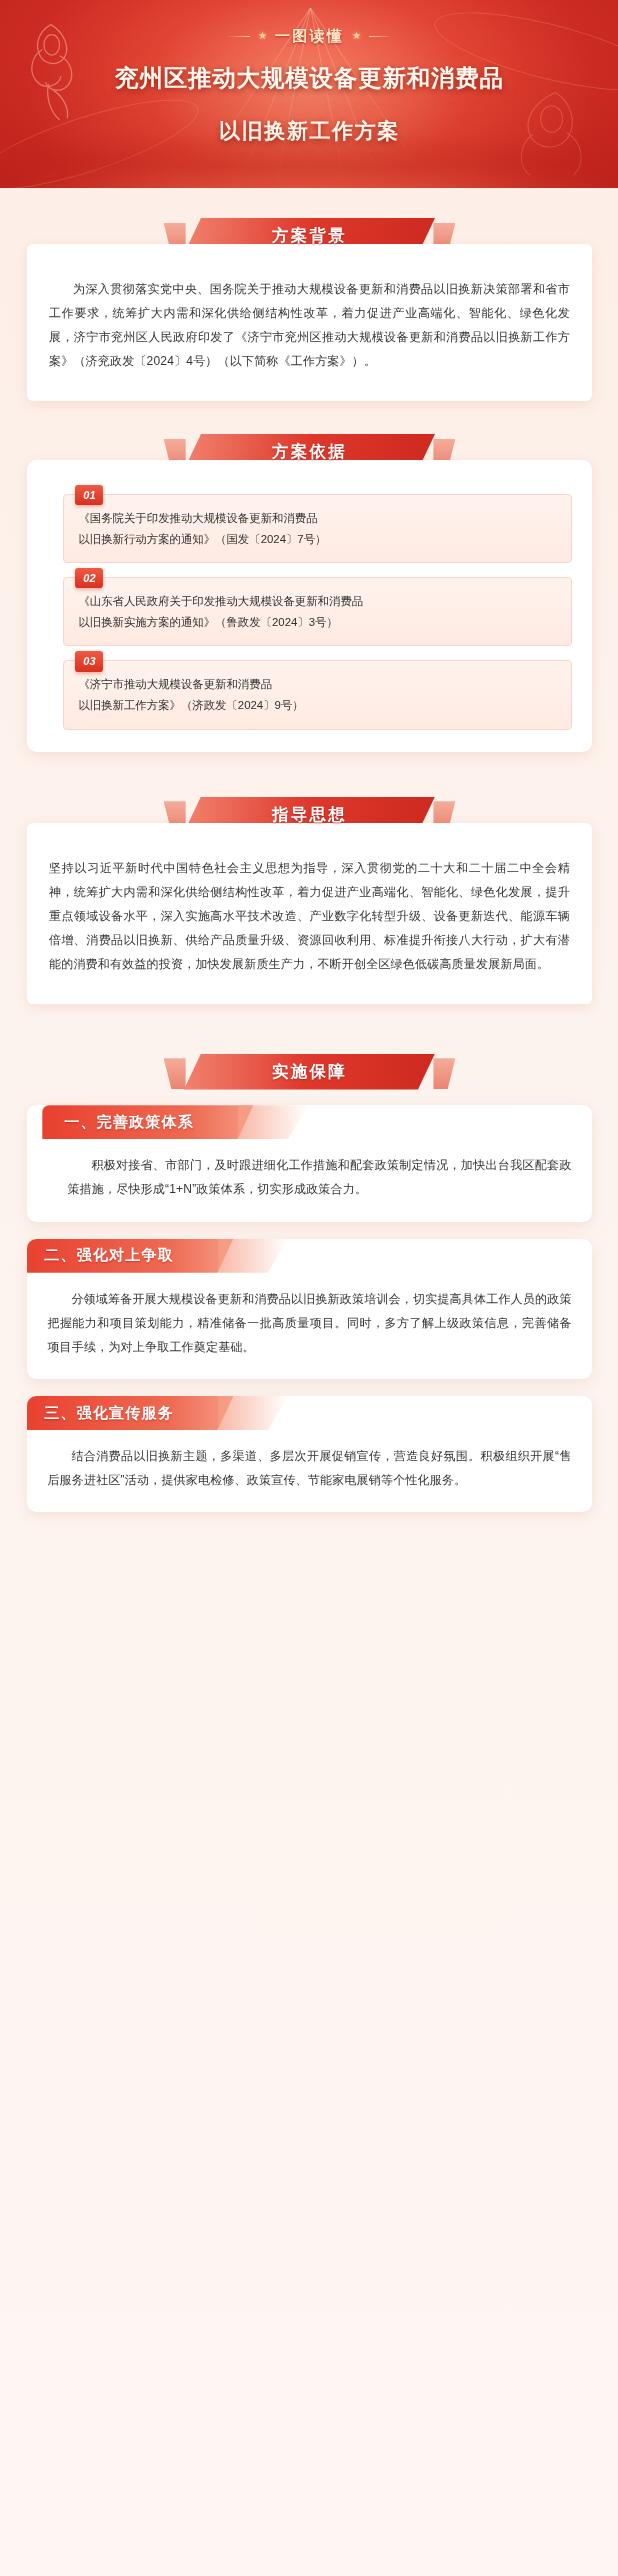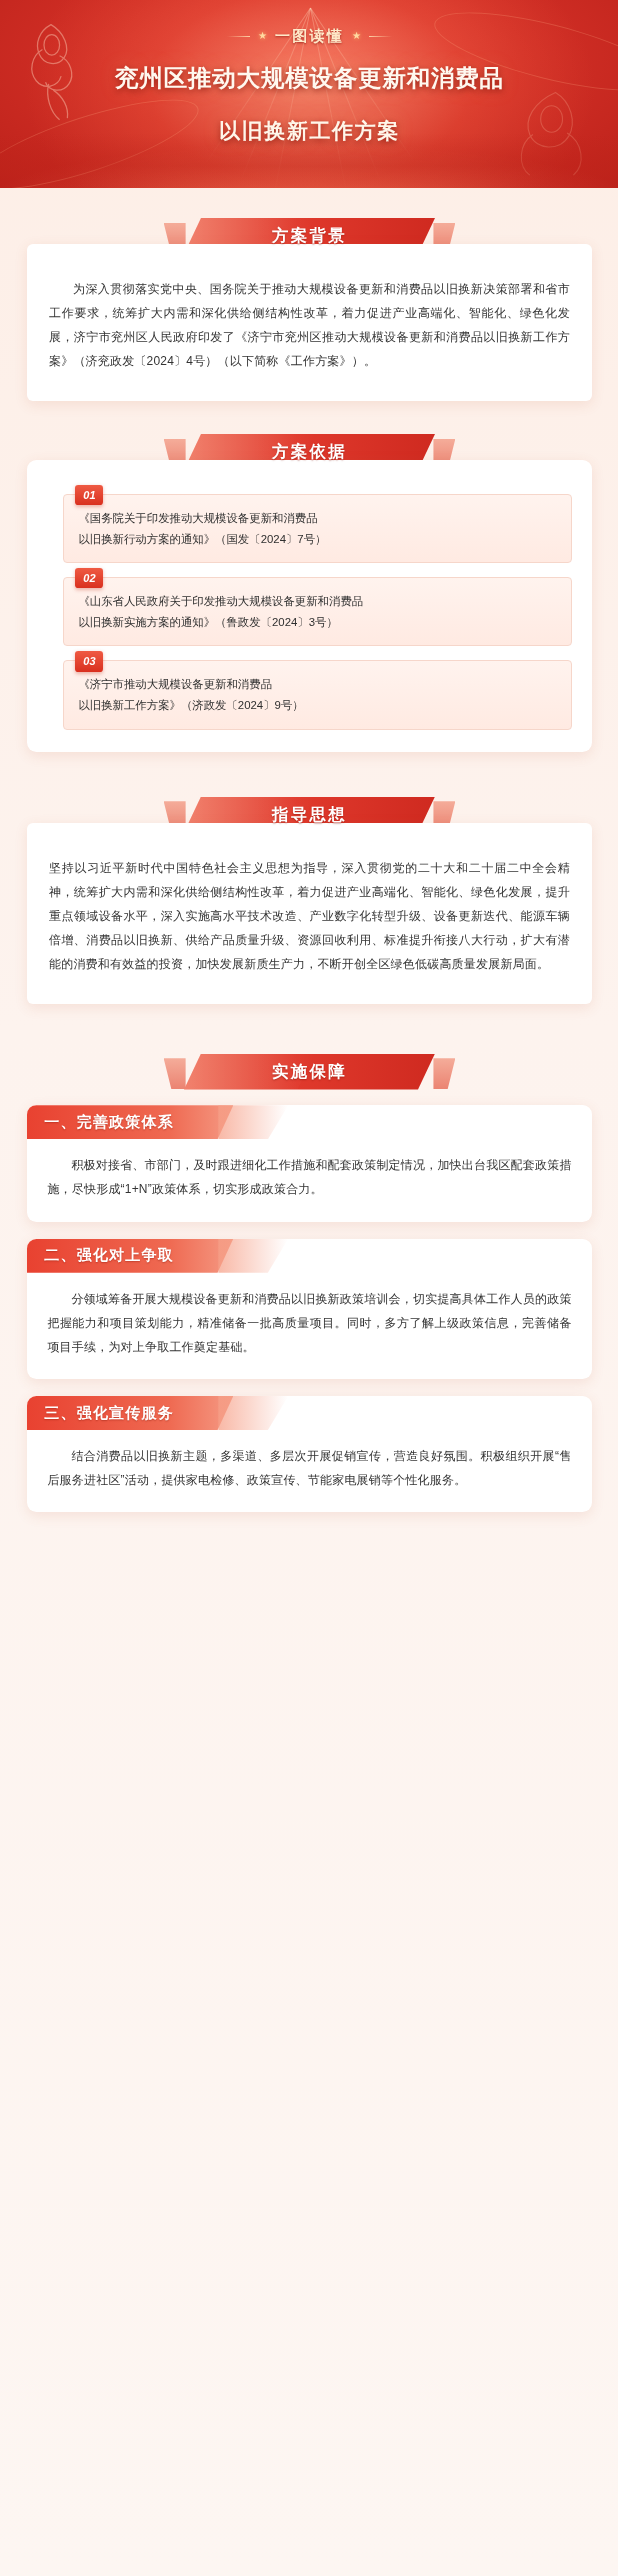--- a/index.html
+++ b/index.html
@@ -420,21 +420,21 @@
     <div class="banner-wrap">
       <span class="banner-tail-l"></span>
       <div class="banner">
         <span class="bg"></span>
         <span class="bg-shade"></span>
         <span class="label">实施保障</span>
       </div>
       <span class="banner-tail-r"></span>
     </div>
 
-    <div class="sub-card" style="margin-top:15.7px;">
+    <div class="sub-card" style="margin-top:15.7px;padding-left:20px;">
       <div class="sub-head">
         <span class="shape"></span>
         <span class="shape2"></span>
         <span class="txt">一、完善政策体系</span>
       </div>
       <p class="sub-body">积极对接省、市部门，及时跟进细化工作措施和配套政策制定情况，加快出台我区配套政策措施，尽快形成“1+N”政策体系，切实形成政策合力。</p>
     </div>
 
     <div class="sub-card">
       <div class="sub-head">

